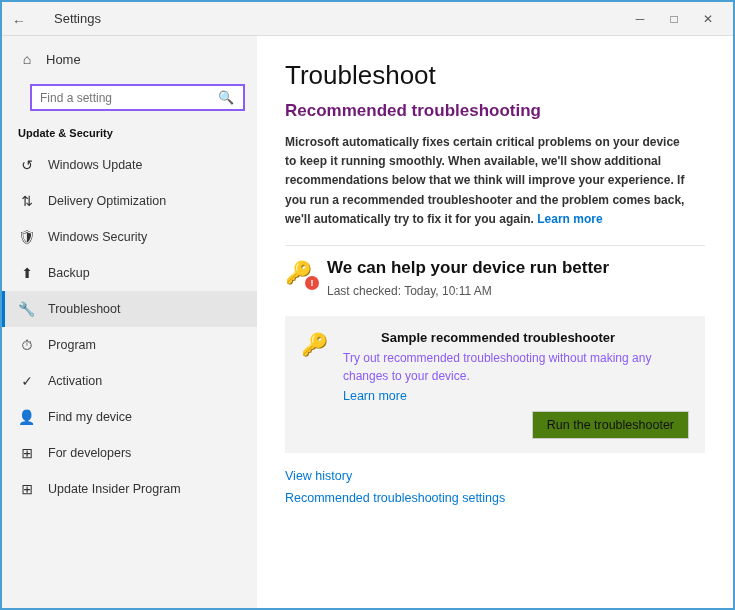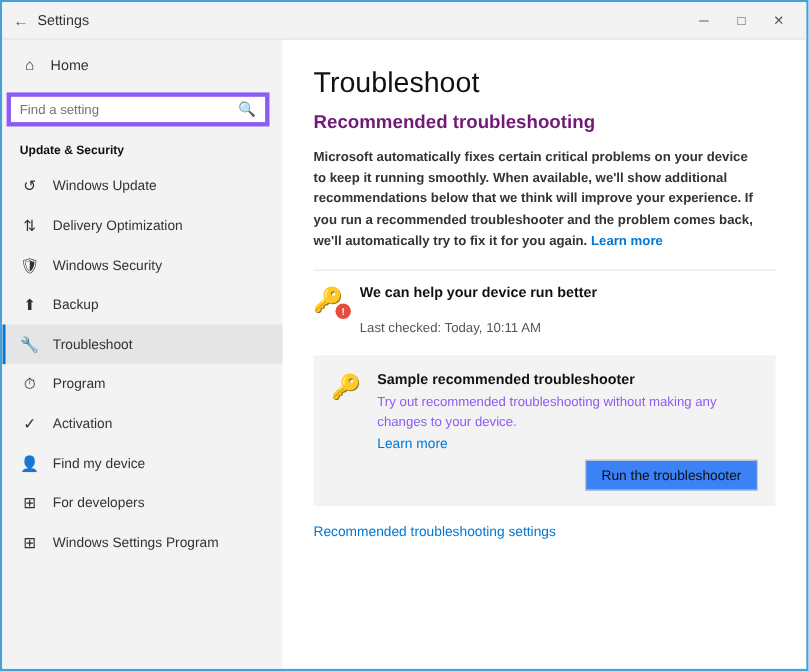--- a/index.html
+++ b/index.html
@@ -33,20 +33,21 @@
       gap: 8px;
     }
     .titlebar-back {
       font-size: 14px;
       color: #555;
       cursor: pointer;
     }
     .titlebar-title {
       font-size: 13px;
       color: #333;
+      margin-left: 20px;
     }
     .titlebar-controls {
       display: flex;
       gap: 4px;
     }
     .titlebar-btn {
       width: 30px;
       height: 22px;
       display: flex;
       align-items: center;
@@ -73,25 +74,25 @@
     }
     .sidebar-home {
       display: flex;
       align-items: center;
       gap: 10px;
       padding: 10px 16px;
       cursor: pointer;
       color: #333;
     }
     .search-box {
-      margin: 6px 12px 10px 4px;
+      margin: 6px 12px 10px 28px;
       display: flex;
       align-items: center;
       background: #fff;
-      border: 4px solid #8b5cf6;
+      border: 2px solid #8b5cf6;
       padding: 4px 8px;
       gap: 6px;
     }
     .search-box input {
       border: none;
       outline: none;
       flex: 1;
       font-size: 12px;
       color: #555;
       background: transparent;
@@ -195,24 +196,24 @@
       background: #e74c3c;
       border-radius: 50%;
       display: flex;
       align-items: center;
       justify-content: center;
       font-size: 9px;
       color: #fff;
       font-weight: bold;
     }
     .troubleshoot-text h4 {
-      font-size: 13px;
+      font-size: 17px;
       font-weight: 600;
       color: #111;
-      margin-bottom: 18px;
+      margin-bottom: 6px;
     }
     .troubleshoot-text p {
       font-size: 12px;
       color: #555;
     }
     .sample-card {
       background: #f3f3f3;
       padding: 14px 16px;
       margin-top: 6px;
     }
@@ -220,28 +221,29 @@
       display: flex;
       align-items: flex-start;
       gap: 12px;
       margin-bottom: 8px;
     }
     .sample-card h4 {
       font-size: 13px;
       font-weight: 600;
       color: #111;
       margin-bottom: 4px;
+      margin-left: 38px;
     }
     .sample-card p {
       font-size: 12px;
       color: #8b5cf6;
       line-height: 1.5;
     }
     .run-btn {
-      background: #3b82f6;
+      background: #4d7c0f;
       border: 1px solid #ccc;
       padding: 6px 14px;
       font-size: 12.5px;
       color: #111;
       cursor: pointer;
       margin-left: auto;
       display: block;
     }
     .footer-links {
       margin-top: 16px;
@@ -319,21 +321,21 @@
       <div class="sidebar-item">
         <div class="sidebar-icon">👤</div>
         <span>Find my device</span>
       </div>
       <div class="sidebar-item">
         <div class="sidebar-icon">⊞</div>
         <span>For developers</span>
       </div>
       <div class="sidebar-item">
         <div class="sidebar-icon">⊞</div>
-        <span>Windows Settings Program</span>
+        <span>Update Insider Program</span>
       </div>
     </div>
 
     <div class="main">
       <h1 class="main-title">Troubleshoot</h1>
 
       <h2 class="section-title">Recommended troubleshooting</h2>
       <p class="recommended-desc">
         <span>Microsoft automatically fixes certain critical problems on your device to keep it running smoothly. When available, we'll show additional recommendations below that we think will improve your experience. If you run a recommended troubleshooter and the problem comes back, we'll automatically try to fix it for you again.</span>
         <a class="learn-more-link">Learn more</a>
@@ -358,17 +360,18 @@
           <div>
             <h4>Sample recommended troubleshooter</h4>
             <p>Try out recommended troubleshooting without making any changes to your device.</p>
             <a class="footer-link" style="display:inline-block;margin-top:4px;">Learn more</a>
           </div>
         </div>
         <button class="run-btn">Run the troubleshooter</button>
       </div>
 
       <div class="footer-links">
+        <a class="footer-link">View history</a>
         <a class="footer-link">Recommended troubleshooting settings</a>
       </div>
     </div>
   </div>
 </div>
 
 </body></html>

